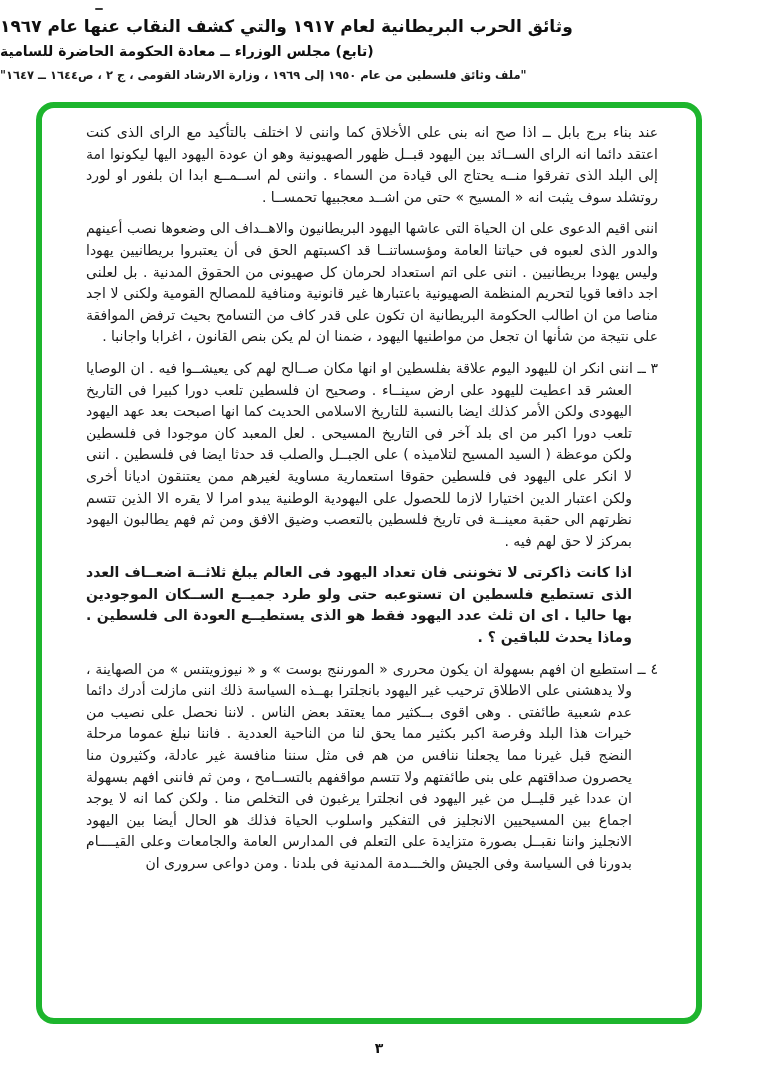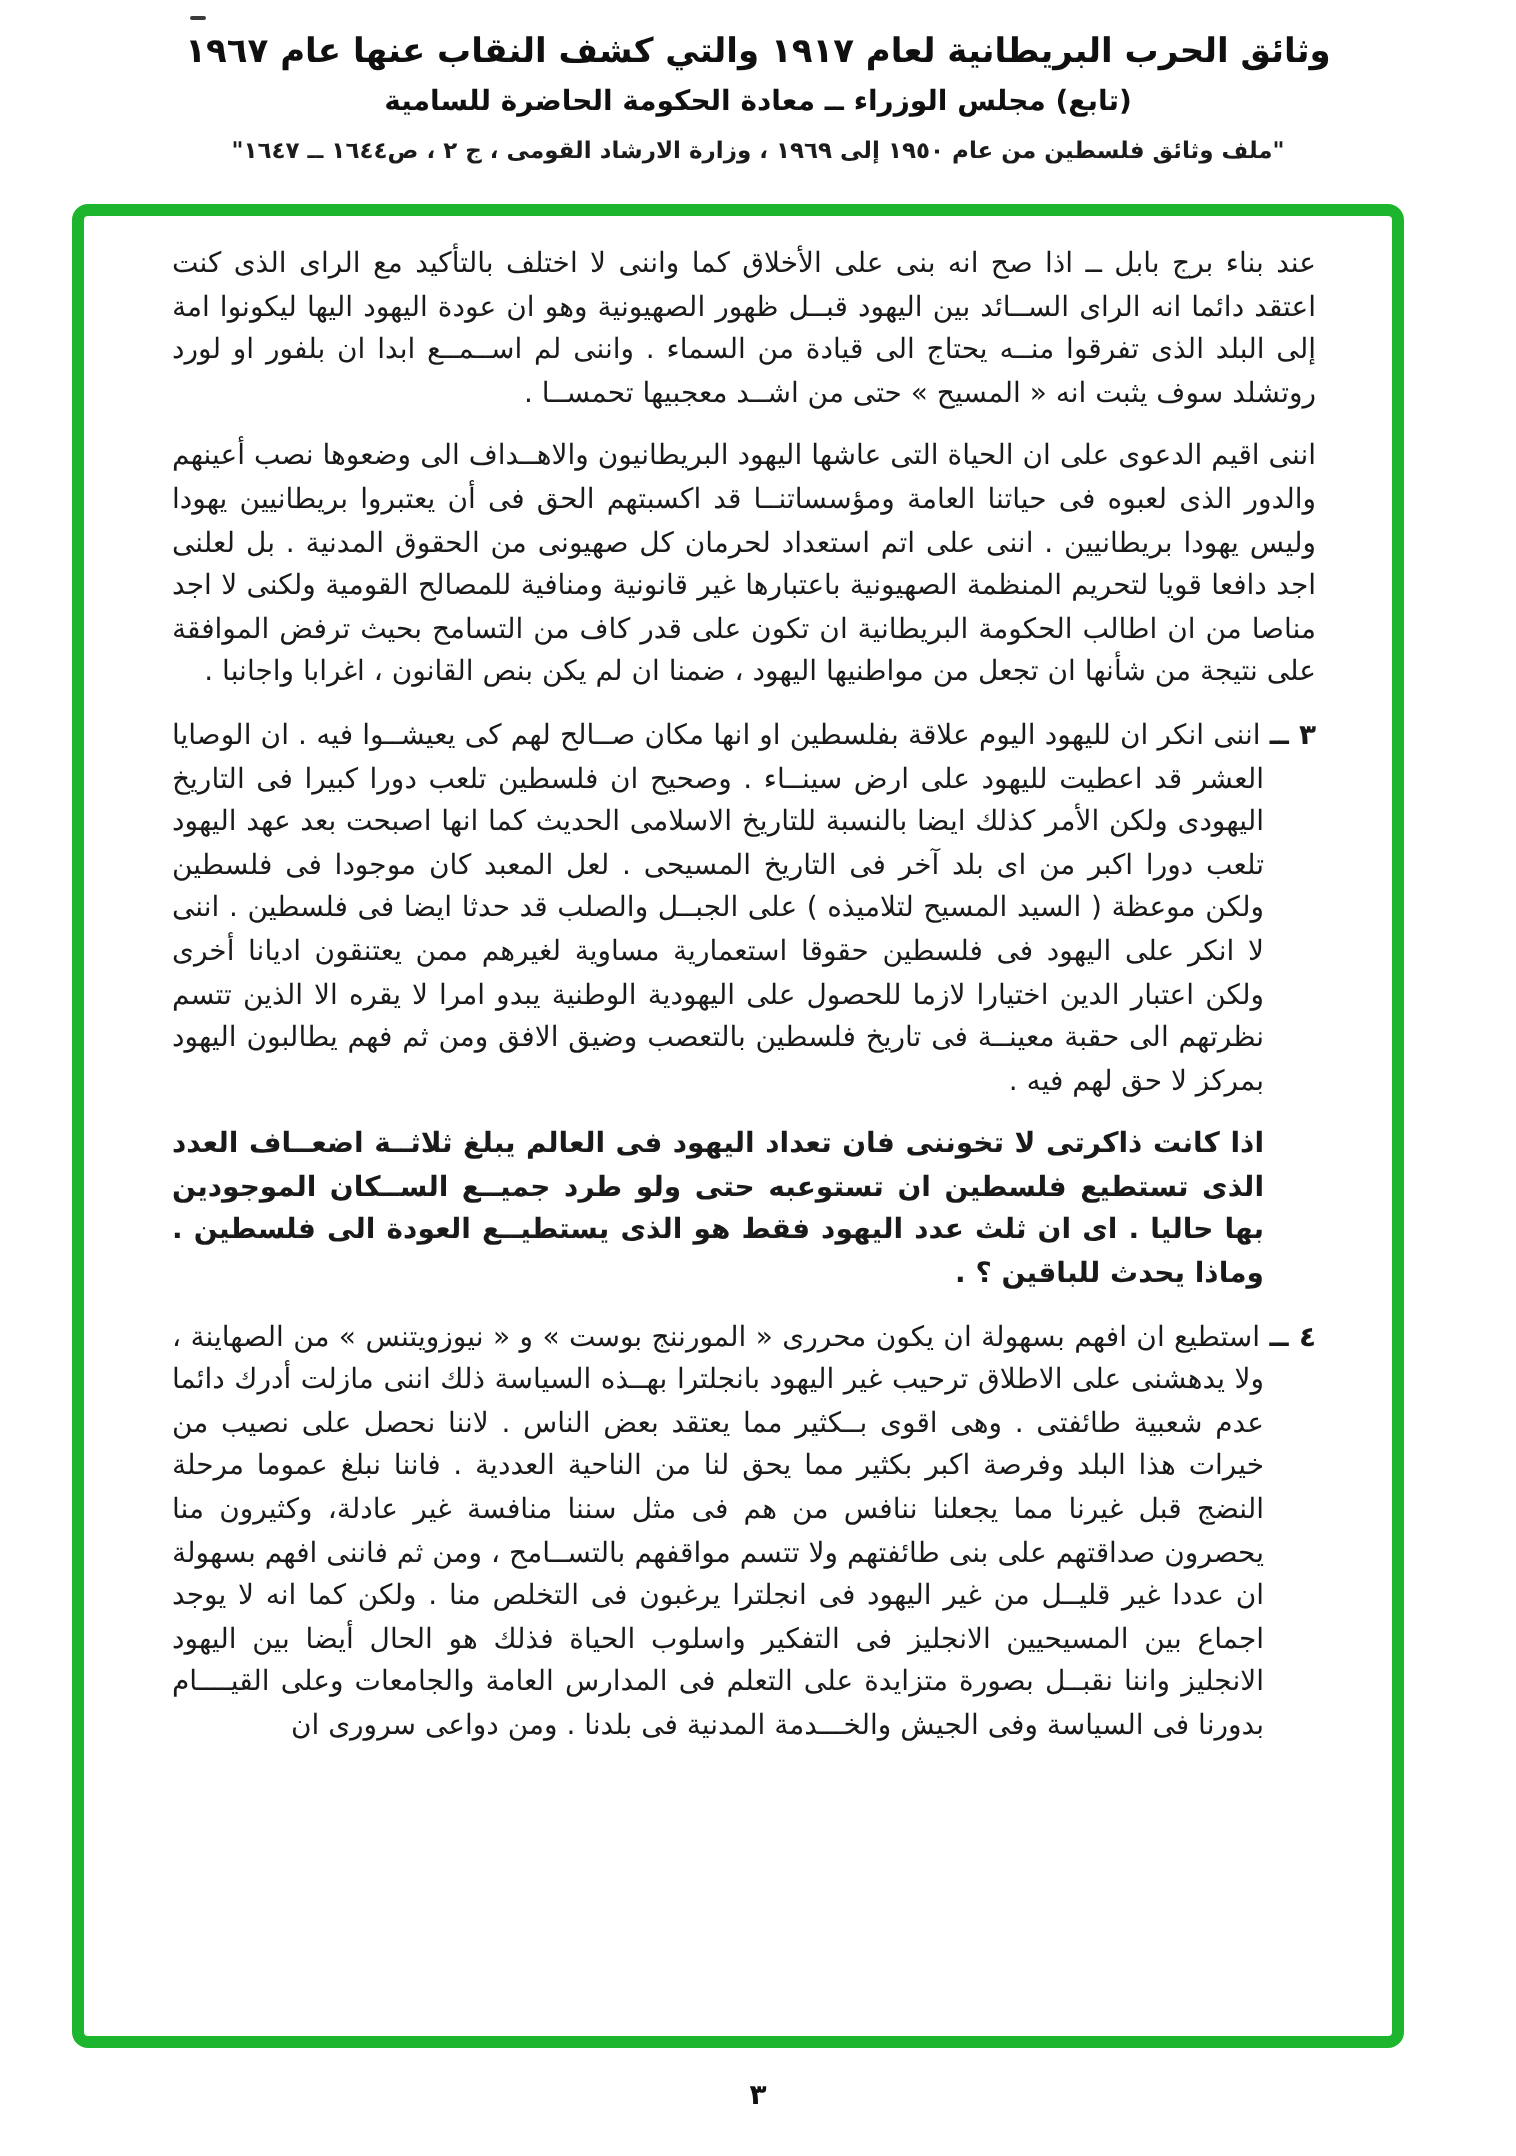--- a/index.html
+++ b/index.html
@@ -20,21 +20,21 @@
     width: 8px;
     height: 2px;
     background: #3a3a3a;
     border-radius: 1px;
   }
   .doc-header {
     position: absolute;
     top: 16px;
     left: 0;
     right: 0;
-    text-align: center;
+    text-align: left;
     color: #101010;
   }
   .doc-header .line1 {
     font-size: 17px;
     font-weight: bold;
     letter-spacing: 0.2px;
   }
   .doc-header .line2 {
     font-size: 14px;
     font-weight: bold;
@@ -46,21 +46,21 @@
     margin-top: 9px;
     color: #1c1c1c;
   }
   .green-frame {
     position: absolute;
     top: 102px;
     left: 36px;
     width: 666px;
     height: 922px;
     border: 6px solid #1db52d;
-    border-radius: 8px;
+    border-radius: 18px;
     padding: 14px 38px 8px 44px;
     overflow: hidden;
     background: #ffffff;
   }
   .body-text {
     direction: rtl;
     text-align: justify;
     font-size: 14px;
     line-height: 21.6px;
     color: #1a1a1a;
@@ -69,21 +69,21 @@
   .para-plain { }
   .para-numbered {
     padding-right: 26px;
     text-indent: -26px; 
   }
   .para-continuation {
     padding-right: 26px;
     font-weight: bold;
   }
   .item-marker {
-    font-weight: bold;
+    font-weight: normal;
     white-space: nowrap;
   }
   .page-number {
     position: absolute;
     bottom: 22px;
     left: 0;
     right: 0;
     text-align: center;
     font-size: 14px;
     font-weight: bold;

